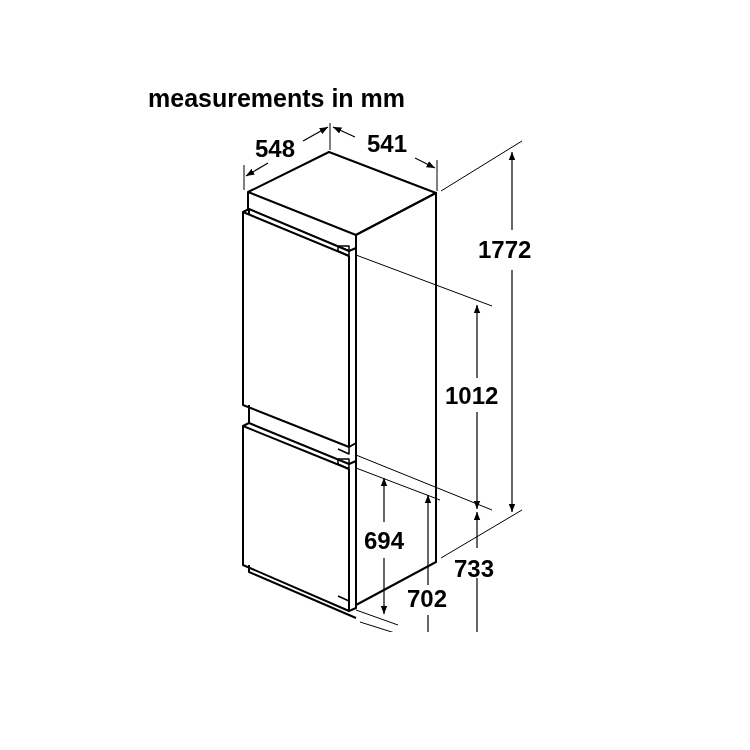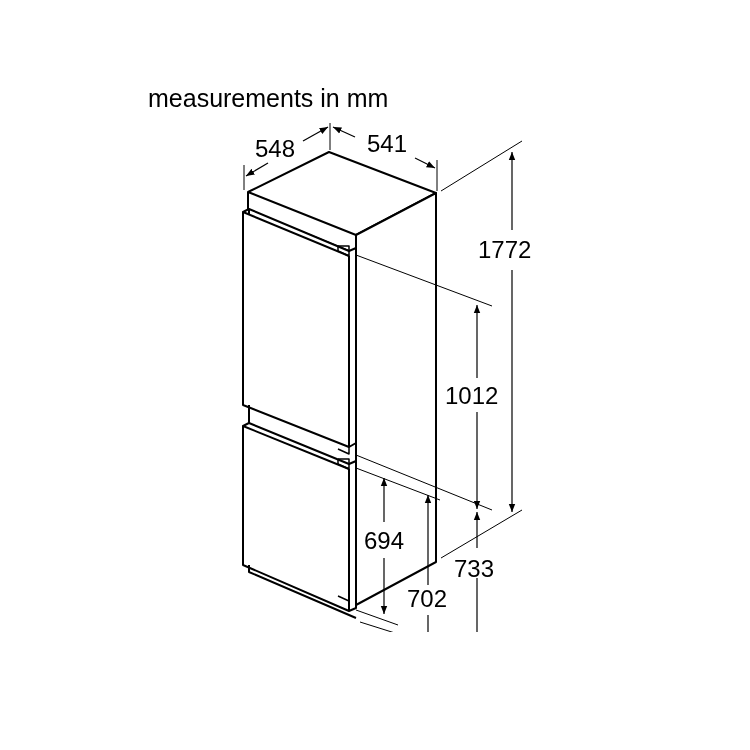--- a/index.html
+++ b/index.html
@@ -1,16 +1,16 @@
 <!DOCTYPE html>
 <html><head>
 <meta charset="utf-8">
 <style>
   html, body { margin: 0; padding: 0; background: #ffffff; }
-  #canvas { position: relative; width: 750px; height: 632px; overflow: hidden; background: #ffffff; }
+  #canvas { position: relative; width: 750px; height: 632px; overflow: hidden; background: #ffffff; font-weight: bold; }
   svg { position: absolute; left: 0; top: 0; }
   .lbl { font-family: "Liberation Sans", sans-serif; fill: #000; }
 </style>
 </head>
 <body>
 
 <div id="canvas">
 <svg width="750" height="750" viewBox="0 0 750 750">
   <defs>
     <marker id="arr" viewBox="0 0 10 10" refX="10" refY="5" markerWidth="7" markerHeight="7" orient="auto-start-reverse">

